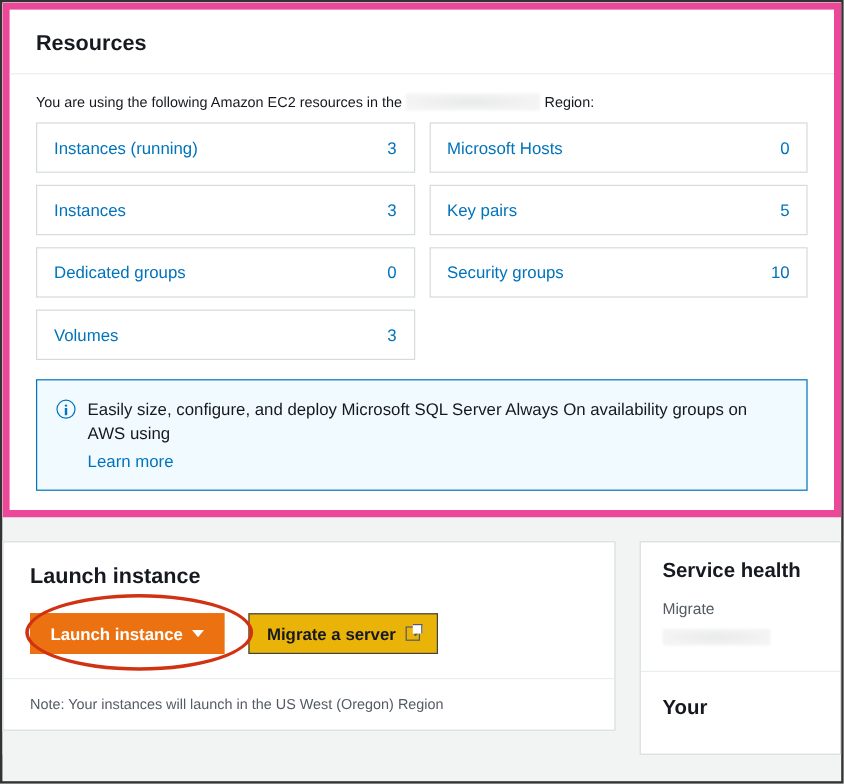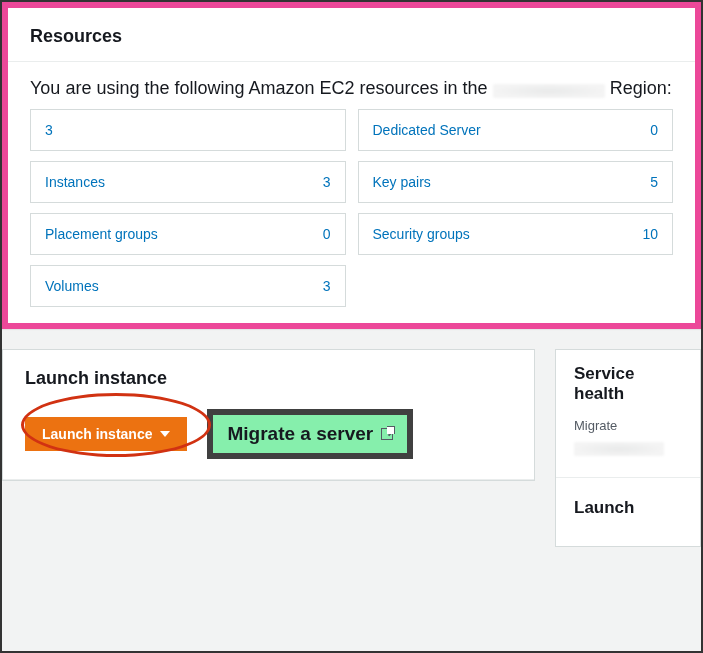--- a/index.html
+++ b/index.html
@@ -21,21 +21,21 @@
     }
     .panel-header {
       padding: 18px 22px 14px;
       font-size: 18px;
       font-weight: 700;
       border-bottom: 1px solid #eaeded;
       color: #16191f;
     }
     .panel-body { padding: 16px 22px; }
     .subtext {
-      font-size: 18px;
+      font-size: 12px;
       color: #16191f;
       margin: 0 0 10px;
     }
     .redacted {
       display: inline-block;
       width: 112px;
       height: 14px;
       vertical-align: text-bottom;
       border-radius: 2px;
       background: radial-gradient(ellipse at center, #e9eaea 0%, #f4f4f4 70%);
@@ -151,24 +151,24 @@
       gap: 8px;
       cursor: pointer;
     }
     .btn-primary .caret {
       width: 0; height: 0;
       border-left: 5px solid transparent;
       border-right: 5px solid transparent;
       border-top: 6px solid #fff;
     }
     .btn-secondary {
-      background: #86efac;
-      border: 6px solid #404040;
+      background: #eab308;
+      border: 1px solid #404040;
       padding: 8px 14px;
-      font-size: 19px;
+      font-size: 14px;
       font-weight: 700;
       color: #16191f;
       display: inline-flex;
       align-items: center;
       gap: 8px;
       cursor: pointer;
     }
     .ext-icon {
       width: 12px; height: 12px;
       position: relative;
@@ -197,21 +197,21 @@
       right: -1px; top: 1px;
       transform: rotate(-45deg);
       transform-origin: right;
     }
     .launch-note {
       padding: 14px 22px;
       font-size: 12px;
       color: #545b64;
     }
     .side-panel {
-      width: 146px;
+      width: 168px;
       background: #fff;
       border: 1px solid #d5dbdb;
     }
     .side-section { padding: 14px 18px; }
     .side-title { font-size: 17px; font-weight: 700; margin-bottom: 14px; }
     .side-label { font-size: 13px; color: #545b64; margin-bottom: 6px; }
     .divider { border-top: 1px solid #eaeded; margin: 6px 0; }
   </style>
 </head>
 <body>
@@ -219,45 +219,53 @@
 <div class="page">
 
   <div class="panel">
     <div class="panel-header">Resources</div>
     <div class="panel-body">
       <div class="subtext">
         <span>You are using the following Amazon EC2 resources in the </span><span class="redacted"></span><span> Region:</span>
       </div>
       <div class="tiles">
         <div class="tile">
+          <span class="label">Instances (running)</span>
           <span class="count">3</span>
         </div>
         <div class="tile">
-          <span class="label">Dedicated Server</span>
+          <span class="label">Microsoft Hosts</span>
           <span class="count">0</span>
         </div>
         <div class="tile">
           <span class="label">Instances</span>
           <span class="count">3</span>
         </div>
         <div class="tile">
           <span class="label">Key pairs</span>
           <span class="count">5</span>
         </div>
         <div class="tile">
-          <span class="label">Placement groups</span>
+          <span class="label">Dedicated groups</span>
           <span class="count">0</span>
         </div>
         <div class="tile">
           <span class="label">Security groups</span>
           <span class="count">10</span>
         </div>
         <div class="tile">
           <span class="label">Volumes</span>
           <span class="count">3</span>
+        </div>
+      </div>
+      <div class="banner">
+        <span class="info-icon"></span>
+        <div class="banner-text">
+          <span>Easily size, configure, and deploy Microsoft SQL Server Always On availability groups on AWS using</span><br>
+          <span class="banner-link">Learn more</span>
         </div>
       </div>
     </div>
   </div>
 
   <div class="row2">
     <div class="launch-panel">
       <div class="launch-header">Launch instance</div>
       <div class="launch-actions">
         <div class="highlight-ellipse"></div>
@@ -265,28 +273,29 @@
           <span>Launch instance</span>
           <span class="caret"></span>
         </button>
         <button class="btn-secondary">
           <span>Migrate a server</span>
           <span class="ext-icon">
               <span class="ext-arrow"></span>
             </span>
         </button>
       </div>
+      <div class="launch-note">Note: Your instances will launch in the US West (Oregon) Region</div>
     </div>
 
     <div class="side-panel">
       <div class="side-section">
         <div class="side-title">Service health</div>
         <div class="side-label">Migrate</div>
         <span class="redacted sm"></span>
       </div>
       <div class="divider"></div>
       <div class="side-section">
-        <div class="side-title">Launch</div>
+        <div class="side-title">Your</div>
       </div>
     </div>
   </div>
 
 </div>
 
 </body></html>

